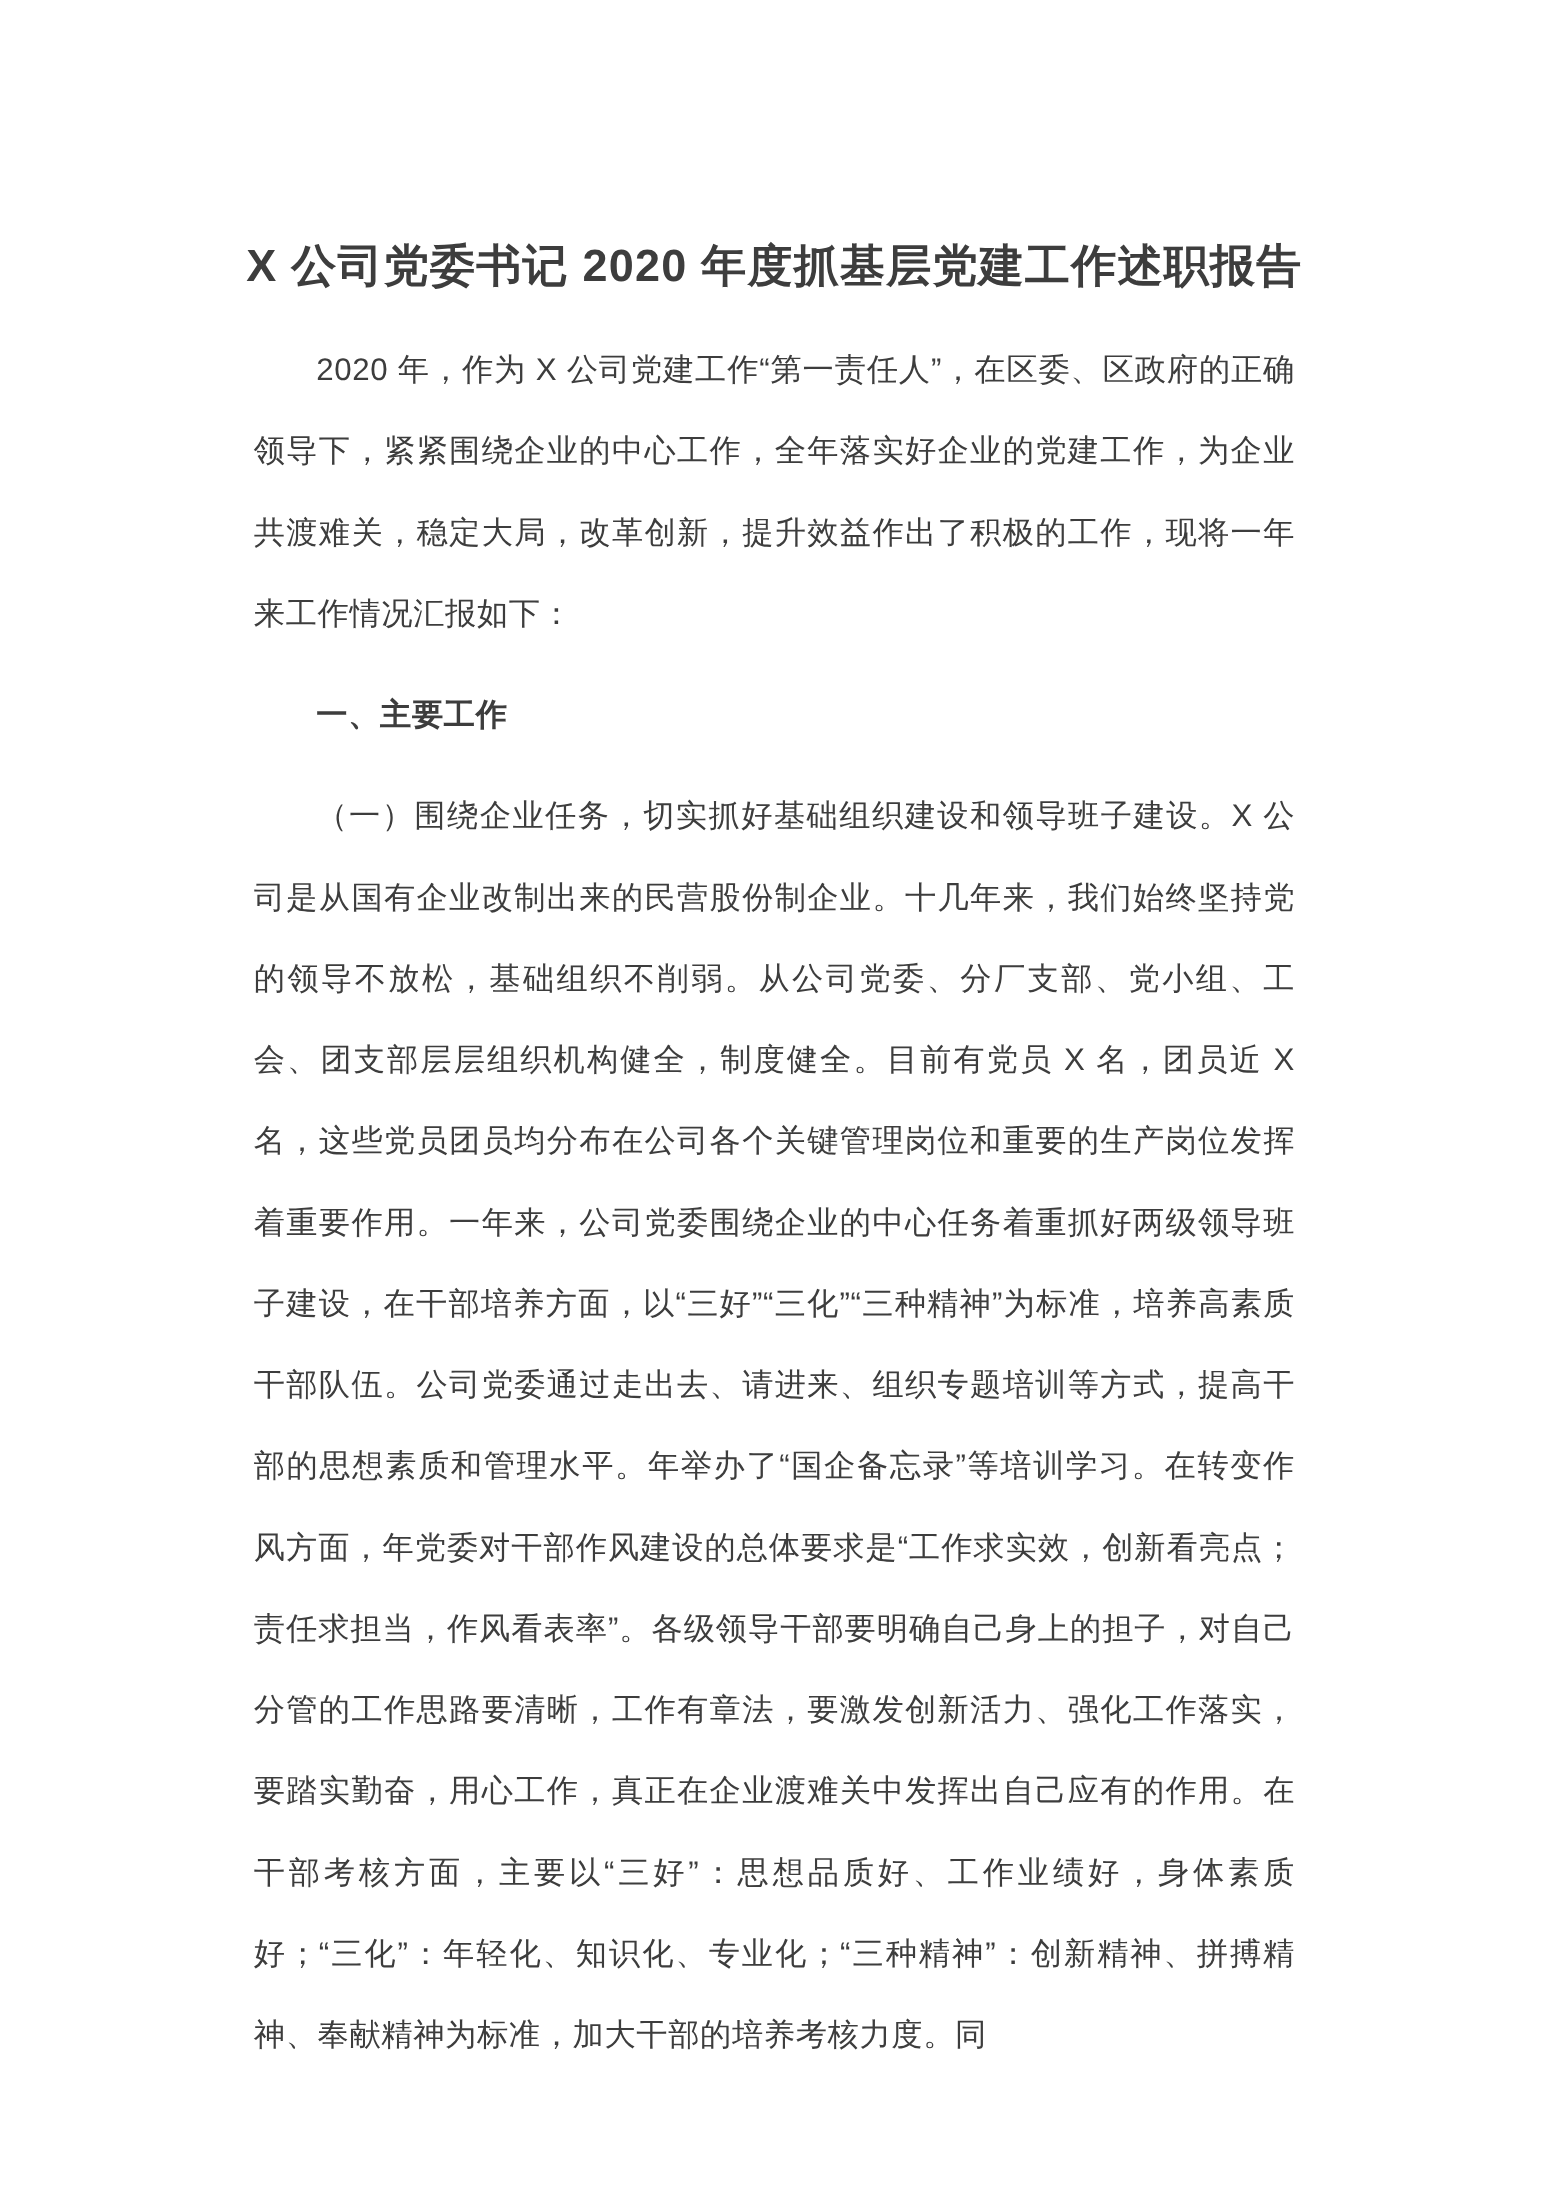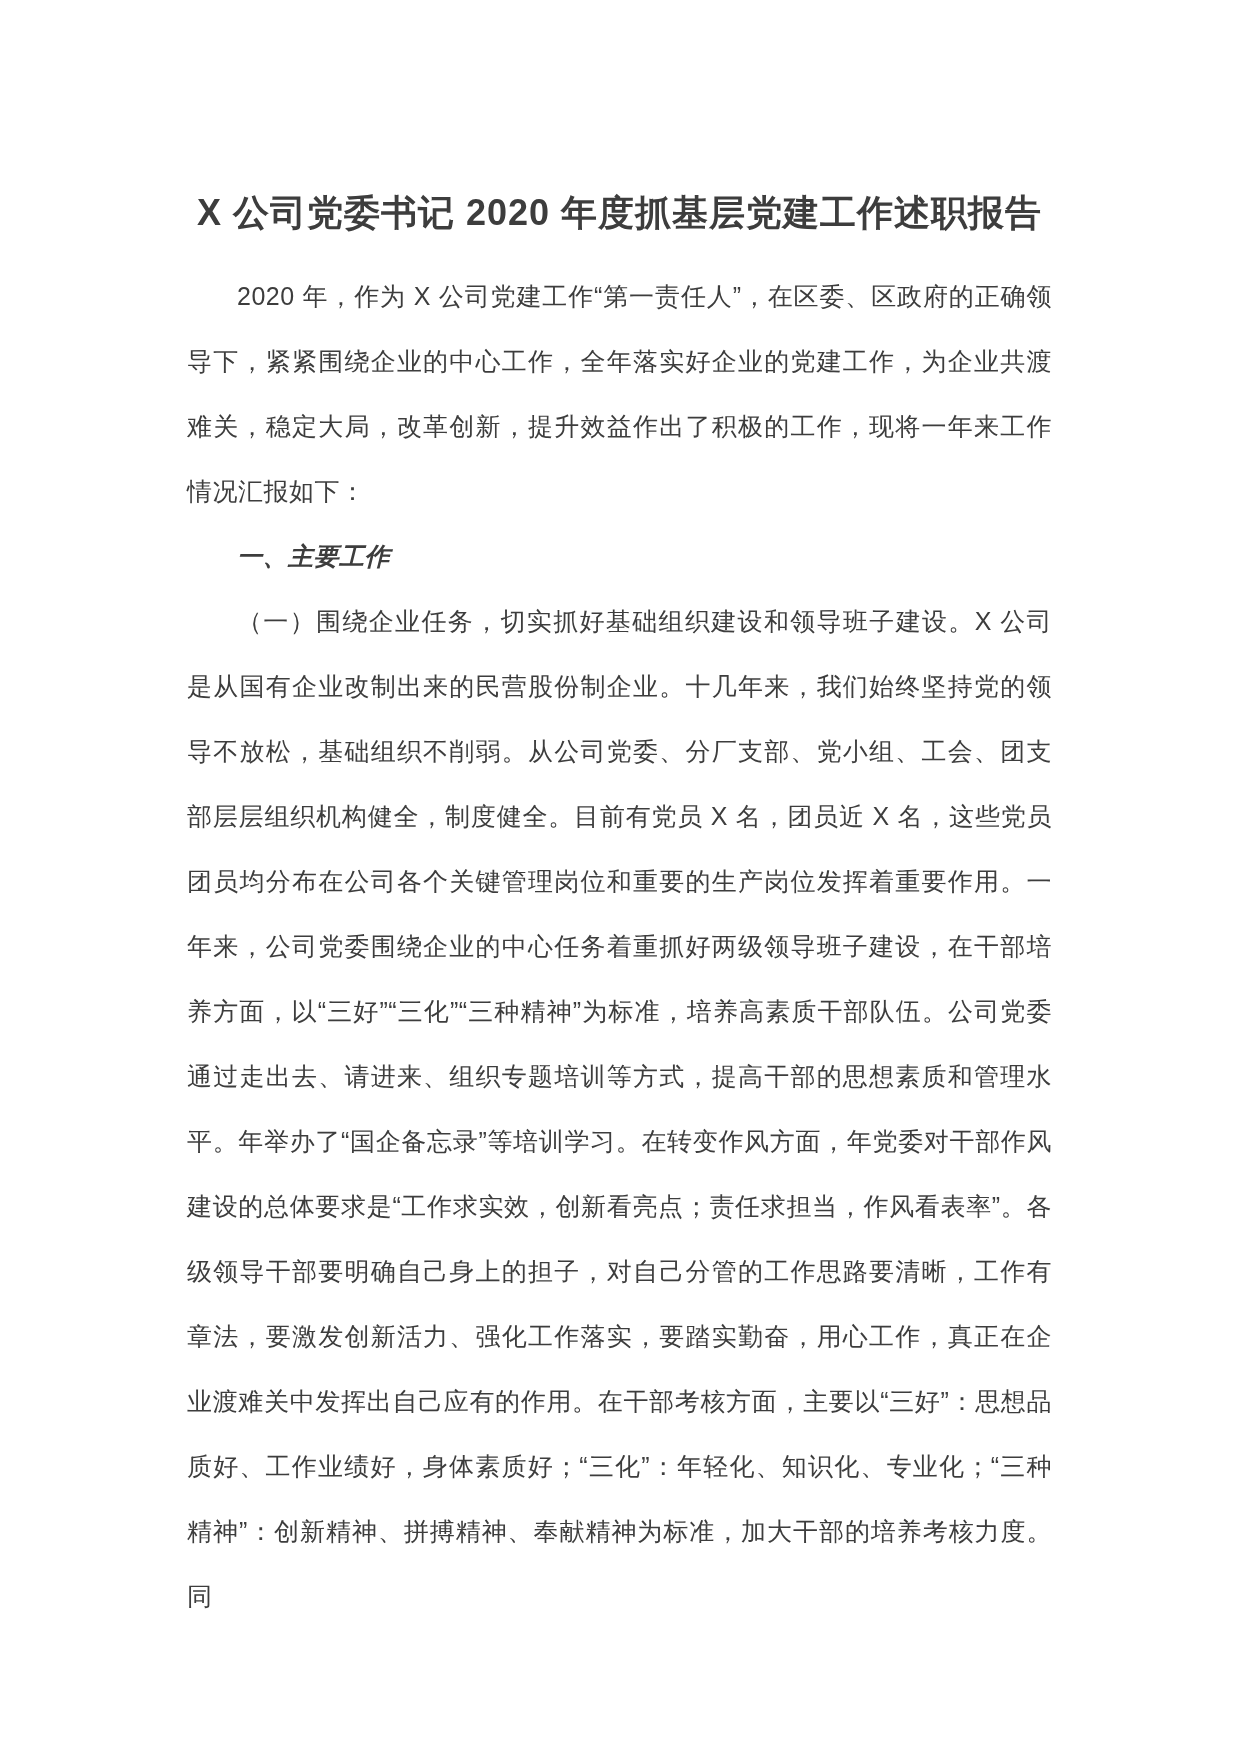--- a/index.html
+++ b/index.html
@@ -25,32 +25,31 @@
   .doc-title{
     margin:0 0 26px 0;
     font-size:36px;
     line-height:50px;
     font-weight:700;
     letter-spacing:1px;
     text-align:center;
     color:var(--text-color);
   }
   .para{
-    margin:0;
+    margin:16px;
     font-size:25px;
     line-height:65px;
     letter-spacing:0.5px;
     text-align:justify;
     text-justify:inter-ideograph;
     text-indent:2em;
     color:var(--text-color);
   }
   .heading{
     font-weight:700;
-    font-style:italic;
   }
   .lead-bold{
     font-weight:400;
   }
 </style>
 </head>
 <body>
 
 <div class="page">
   <h1 class="doc-title">X 公司党委书记 2020 年度抓基层党建工作述职报告</h1>

